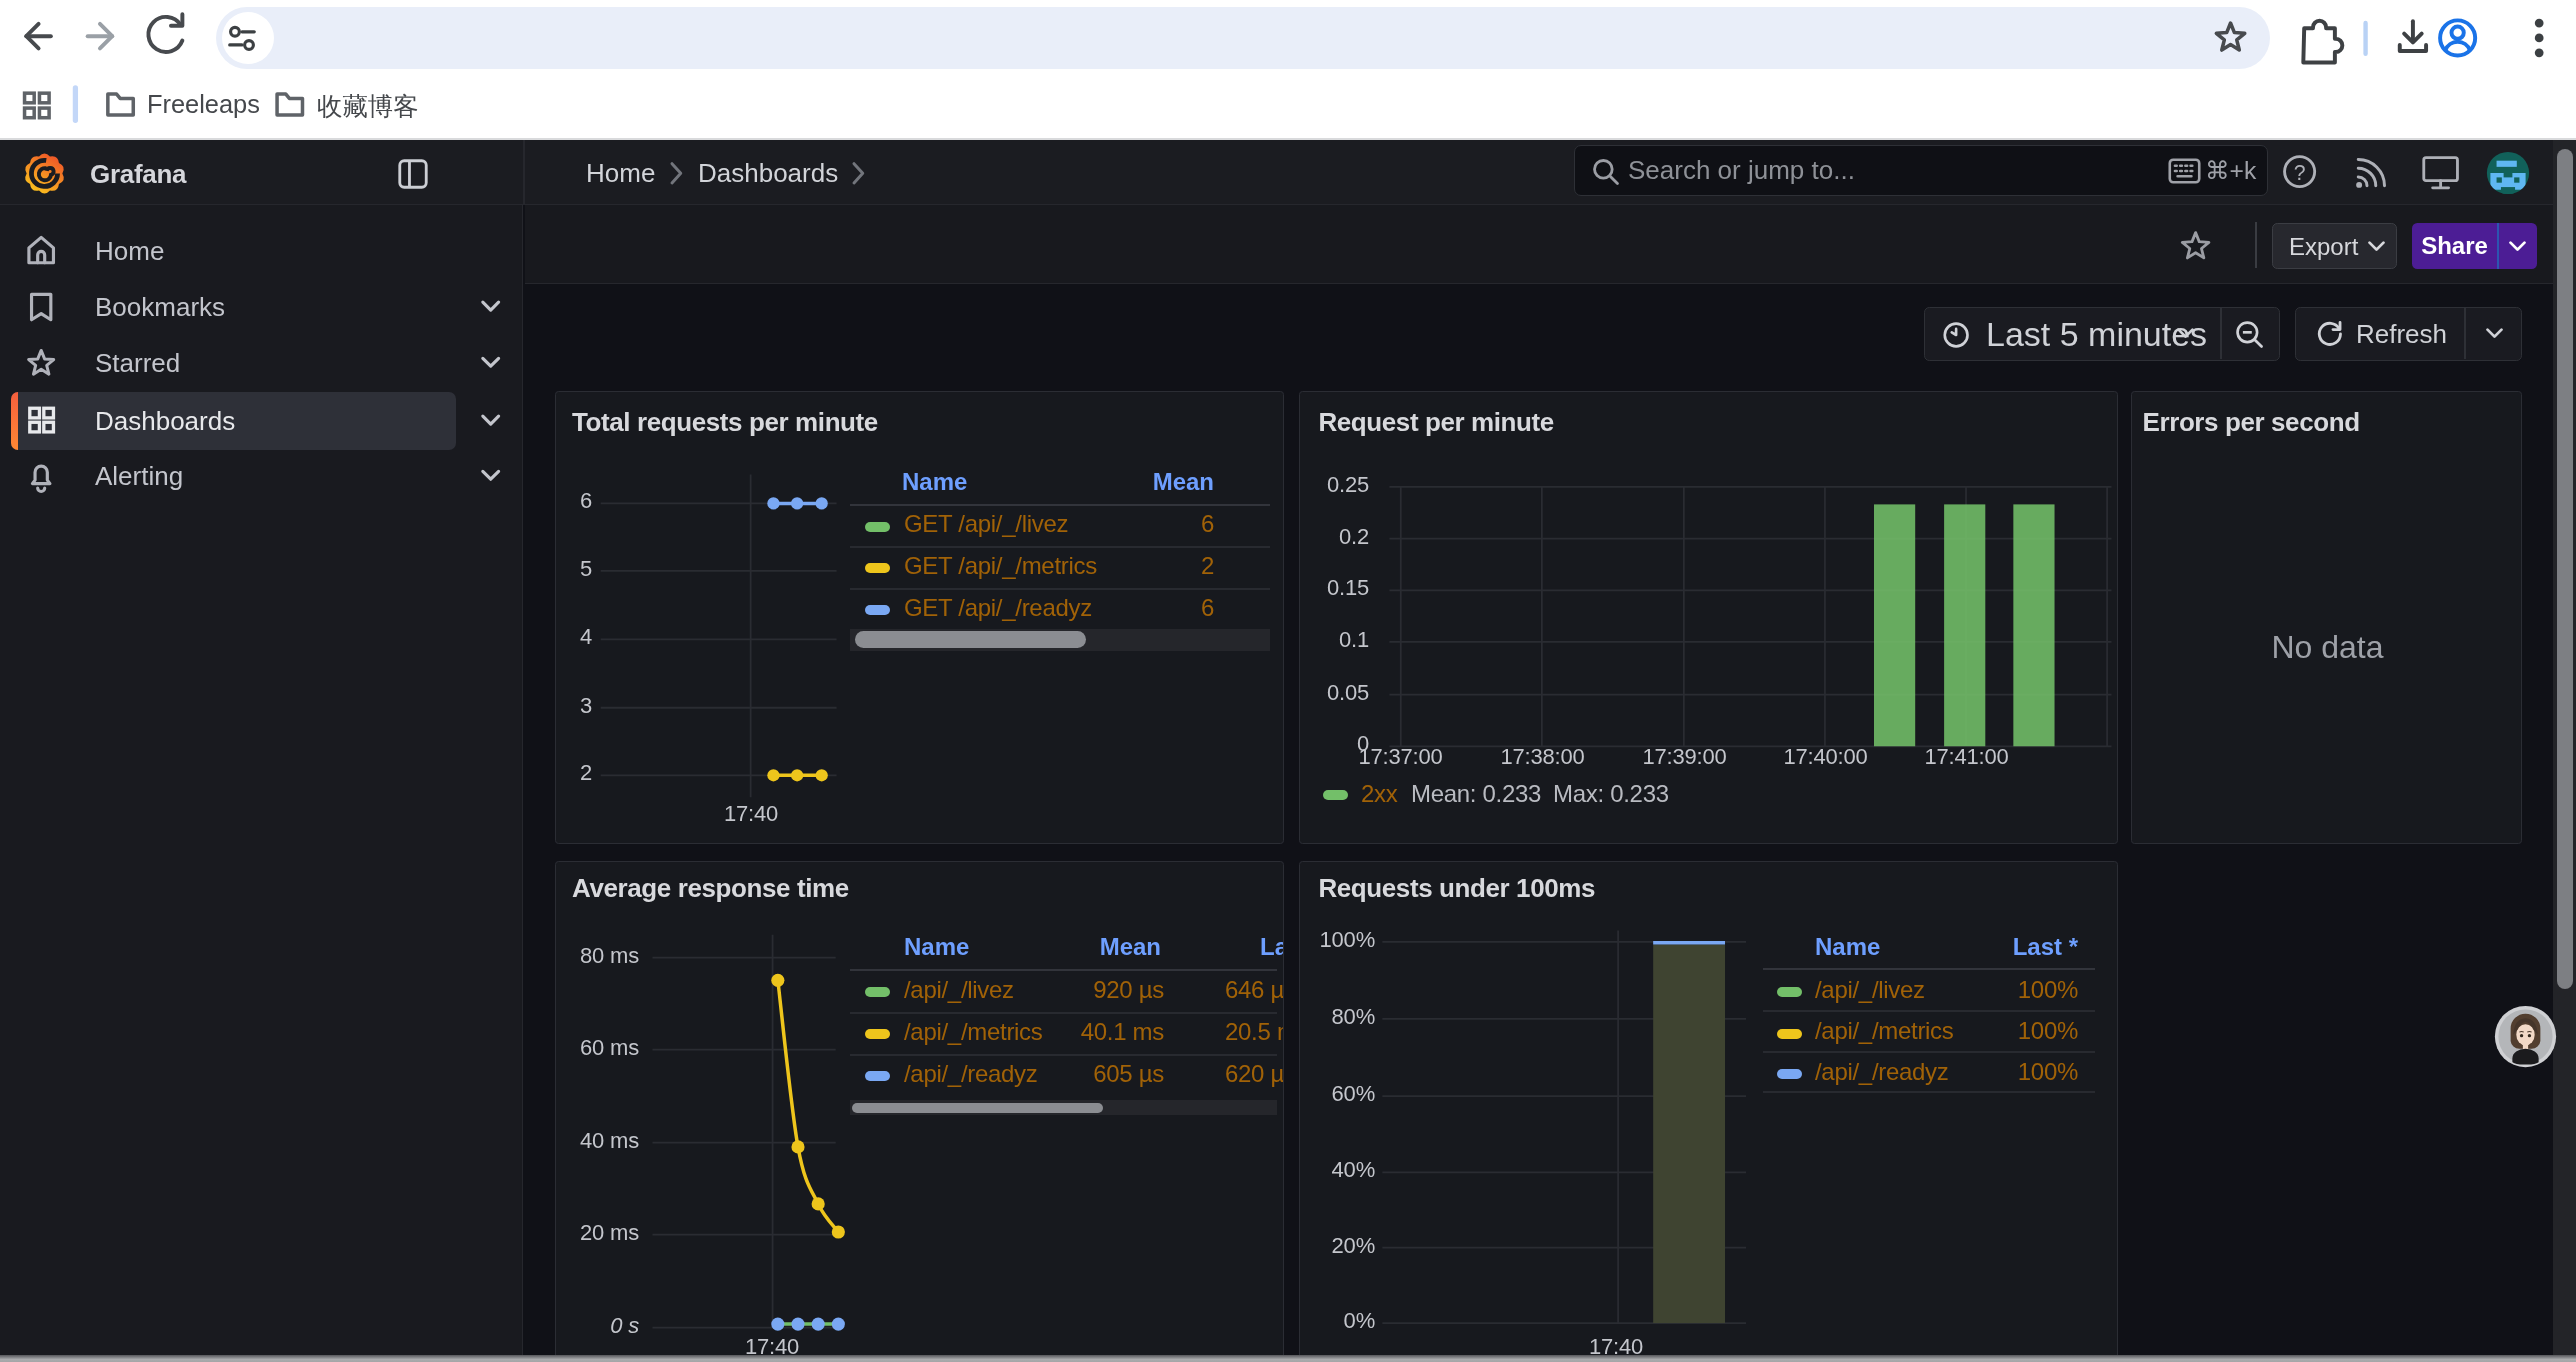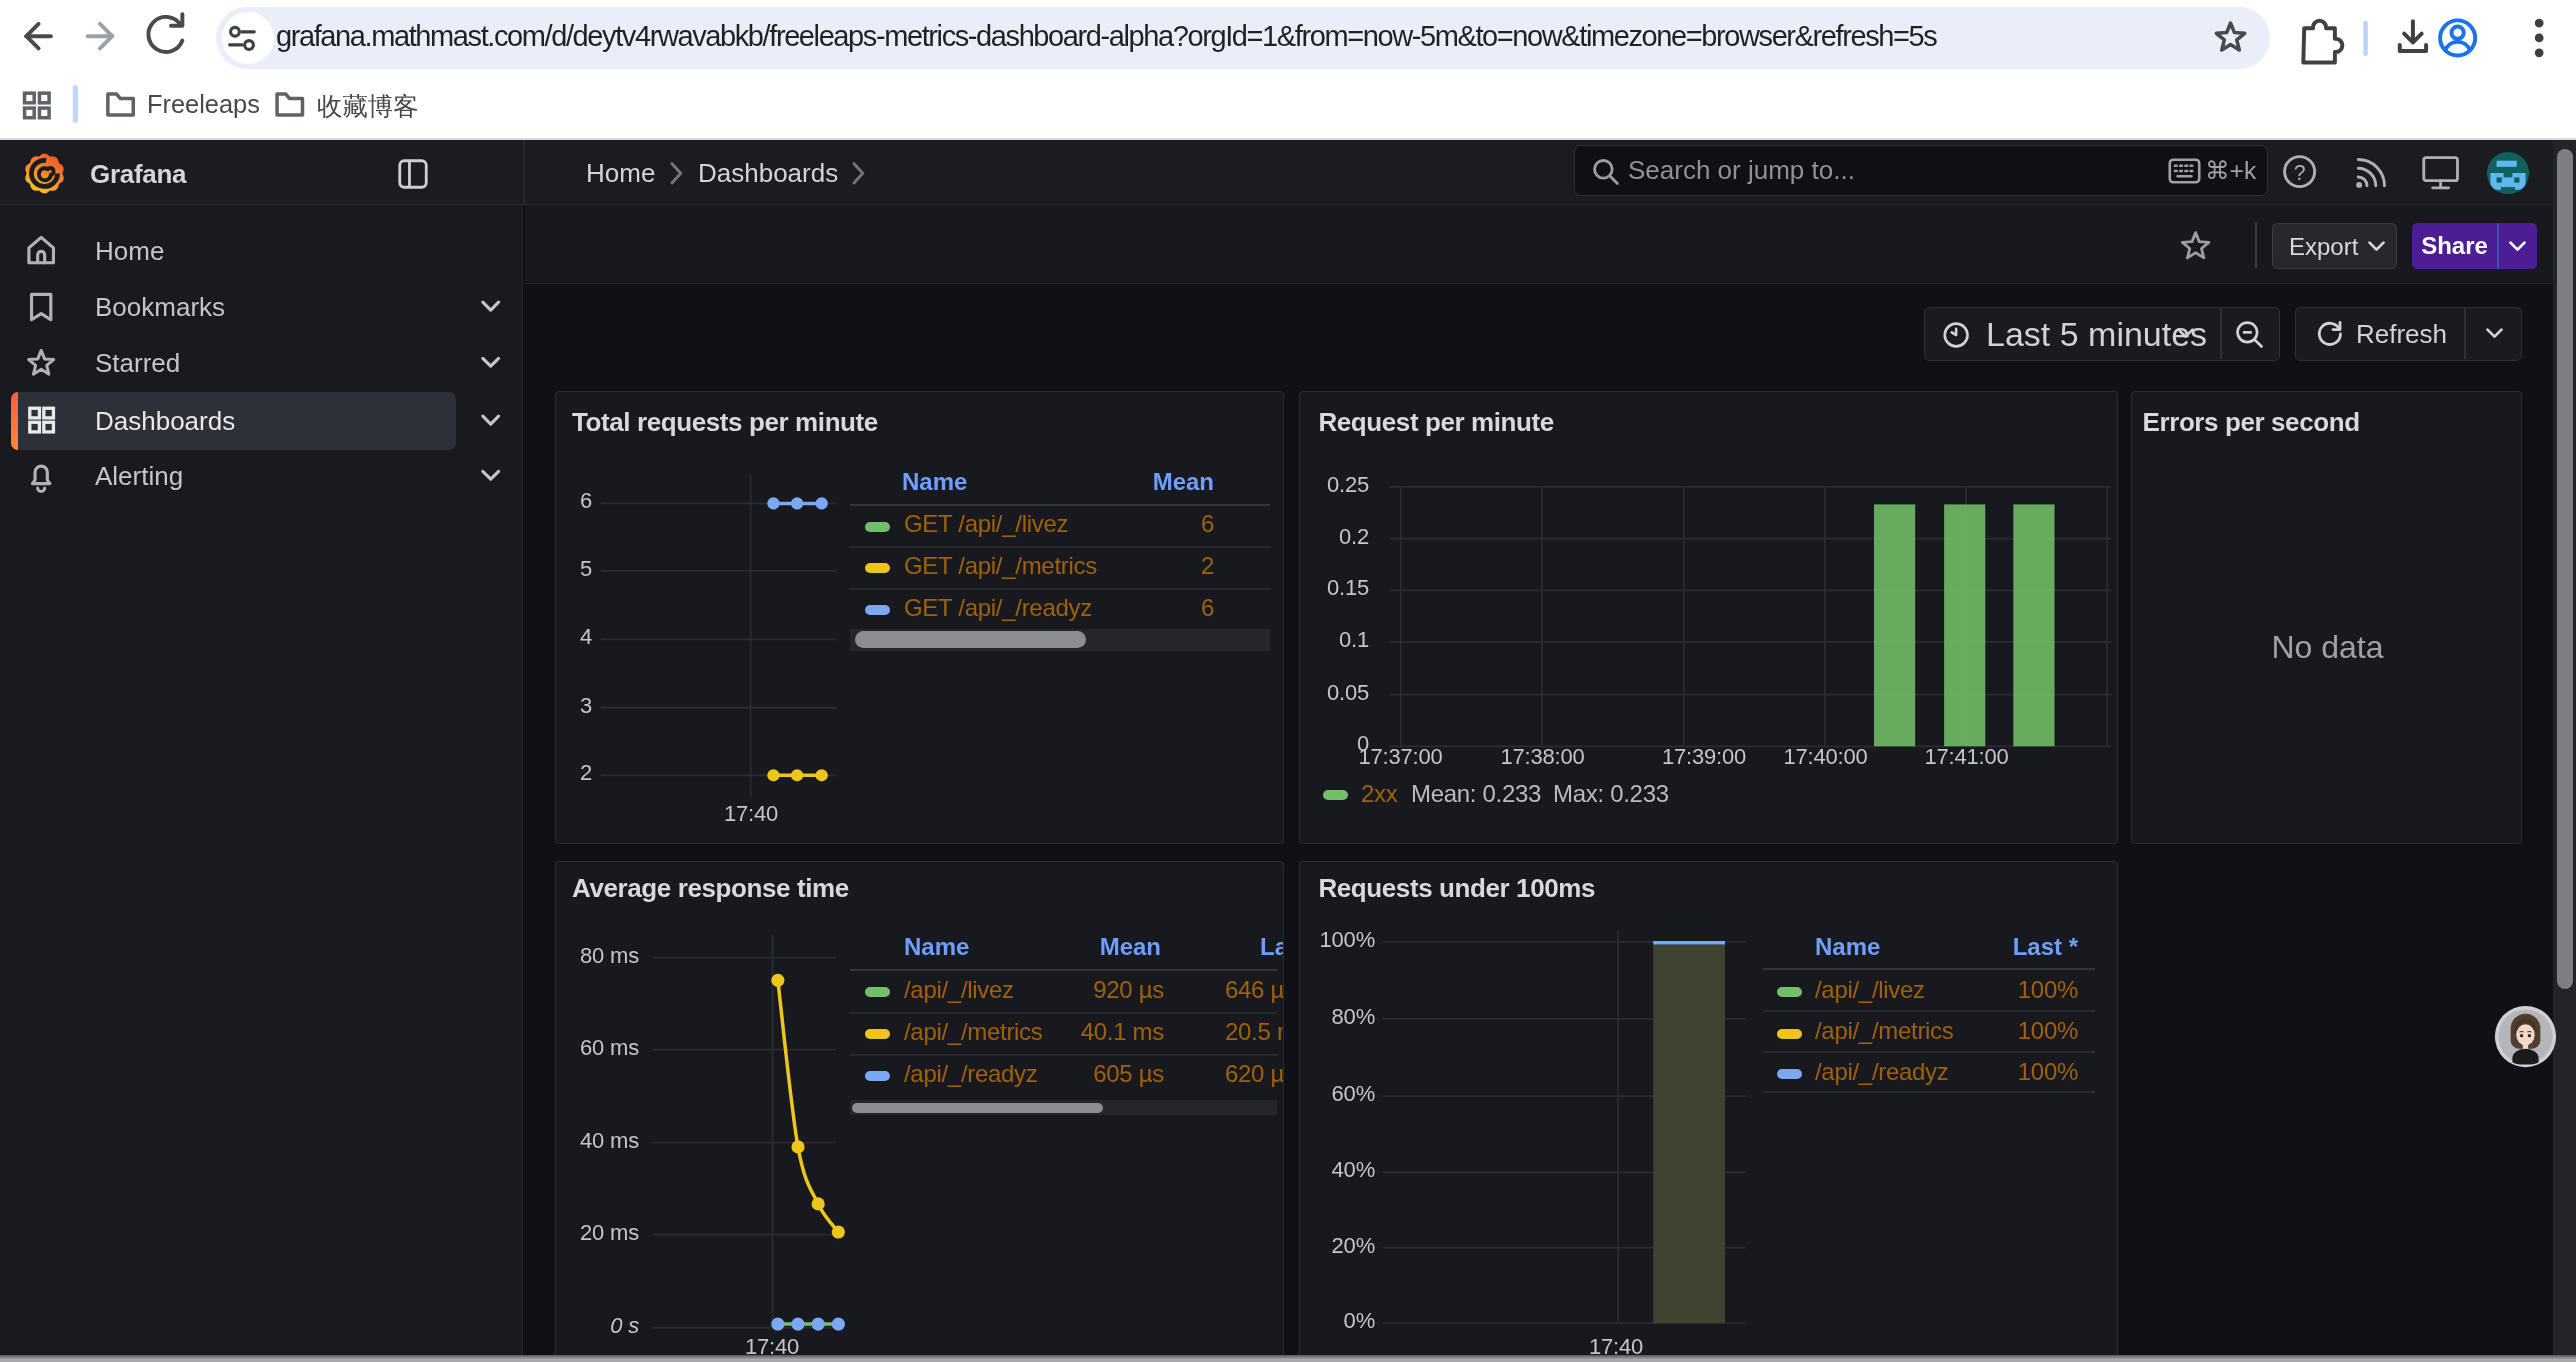--- a/index.html
+++ b/index.html
@@ -32,21 +32,20 @@
   .sep { position:absolute; height:1.8px; background:#282a30; }
 </style>
 </head>
 <body>
 <div id="page">
 
   <div id="chrome">
     <div id="urlpill">
         <div class="tunecirc"></div>
       </div>
-    <div id="urltext">grafana.mathmast.com/d/deytv4rwavabkb/freeleaps-metrics-dashboard-alpha?orgId=1&amp;from=now-5m&amp;to=now&amp;timezone=browser&amp;refresh=5s</div>
     <div id="bookbar">
       <div class="bktext" style="left:147px;">Freeleaps</div>
       <div class="bktext" style="left:317px;">收藏博客</div>
     </div>
     <svg id="chromeicons" class="abs" style="left:0;top:0;" width="2576" height="139" viewBox="0 0 2938 158" fill="none">
 
       <g stroke="#474a4e" stroke-width="4.5" stroke-linecap="round" stroke-linejoin="round">
         <path d="M58 41 H30"></path>
           <path d="M44 27 L30 41 L44 55"></path>
       </g>
@@ -318,21 +317,21 @@
       <div class="panel" style="left:1299px;top:251px;width:819px;height:453px;">
         <div class="ptitle" style="left:18.4px;top:15px;">Request per minute</div>
         <div class="axlabel" style="left:0px;top:80px;width:69px;text-align:right;">0.25</div>
         <div class="axlabel" style="left:0px;top:132px;width:69px;text-align:right;">0.2</div>
         <div class="axlabel" style="left:0px;top:183px;width:69px;text-align:right;">0.15</div>
         <div class="axlabel" style="left:0px;top:235px;width:69px;text-align:right;">0.1</div>
         <div class="axlabel" style="left:0px;top:288px;width:69px;text-align:right;">0.05</div>
         <div class="axlabel" style="left:0px;top:339px;width:69px;text-align:right;">0</div>
         <div class="axlabel" style="left:39px;top:352px;width:123px;text-align:center;">17:37:00</div>
         <div class="axlabel" style="left:181px;top:352px;width:123px;text-align:center;">17:38:00</div>
-        <div class="axlabel" style="left:323px;top:352px;width:123px;text-align:right;">17:39:00</div>
+        <div class="axlabel" style="left:323px;top:352px;width:123px;text-align:center;">17:39:00</div>
         <div class="axlabel" style="left:464px;top:352px;width:123px;text-align:center;">17:40:00</div>
         <div class="axlabel" style="left:605px;top:352px;width:123px;text-align:center;">17:41:00</div>
         <svg class="abs" style="left:0;top:0;" width="815" height="450" viewBox="0 0 930 513" fill="none">
           <g stroke="#2a2c32" stroke-width="2">
             <path d="M102 108 H926"></path>
               <path d="M102 167 H926"></path>
               <path d="M102 226 H926"></path>
               <path d="M102 285 H926"></path>
               <path d="M102 345 H926"></path>
               <path d="M102 404 H926"></path>

